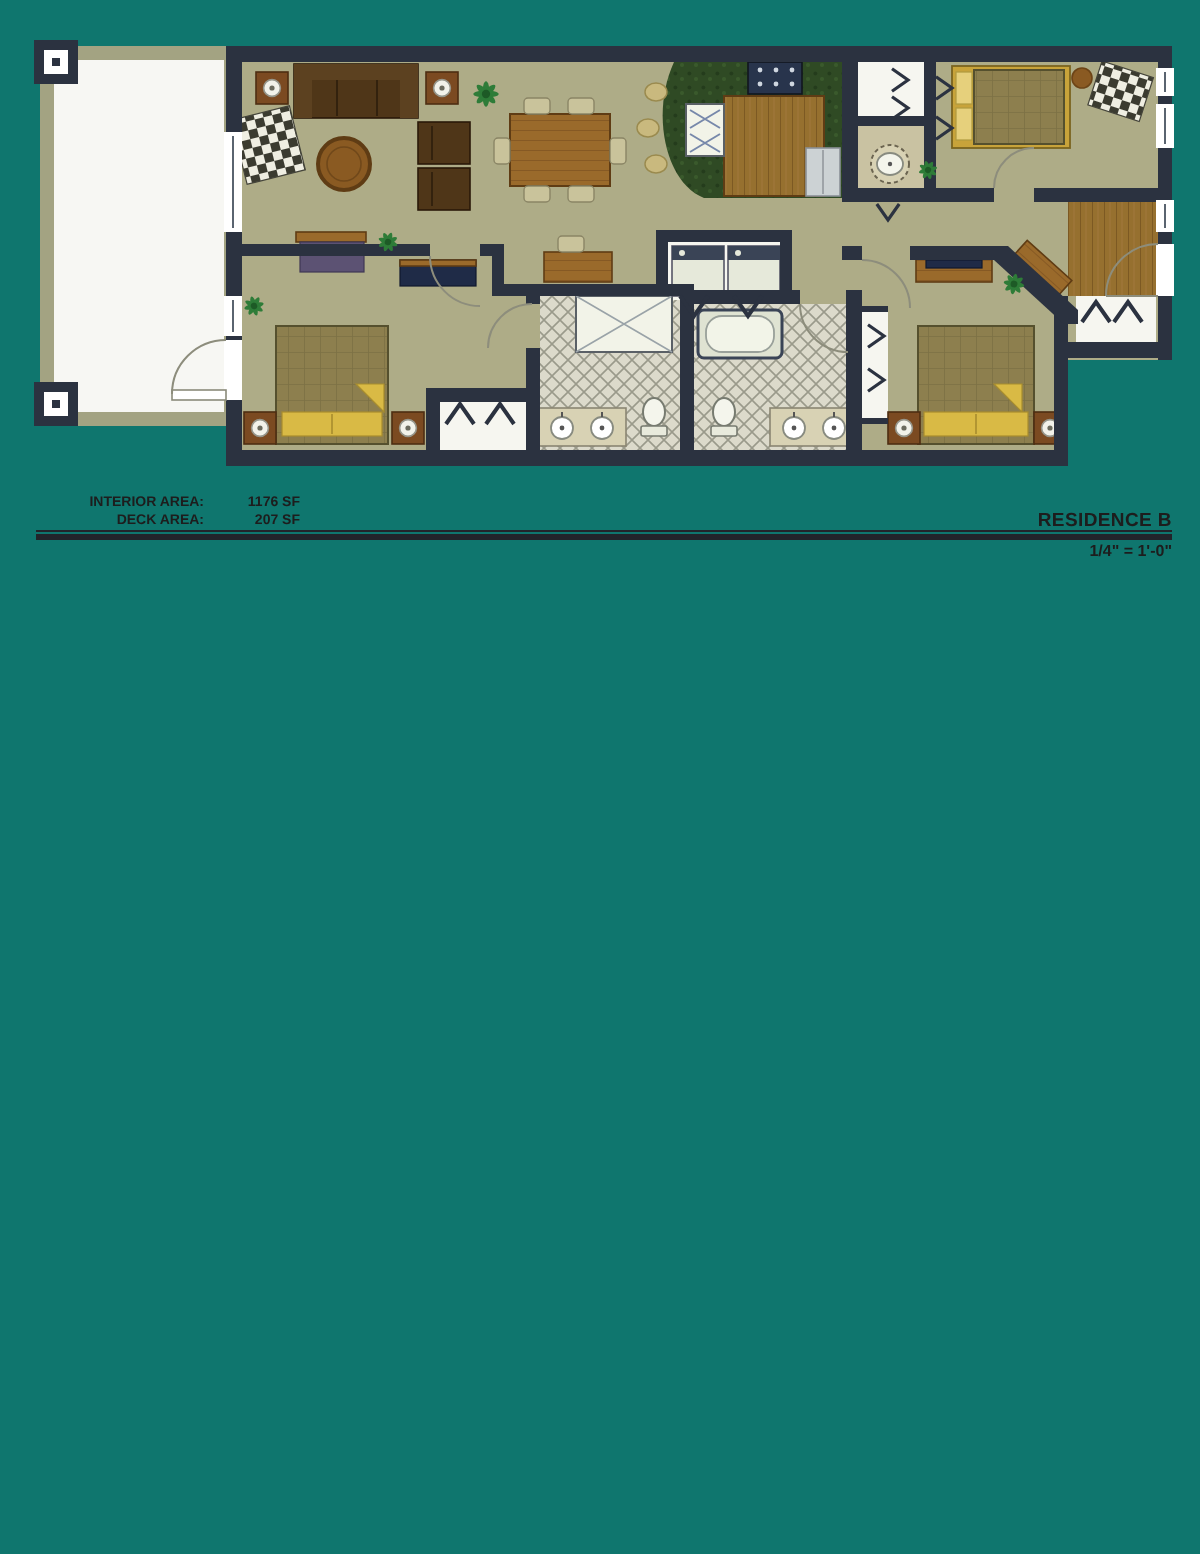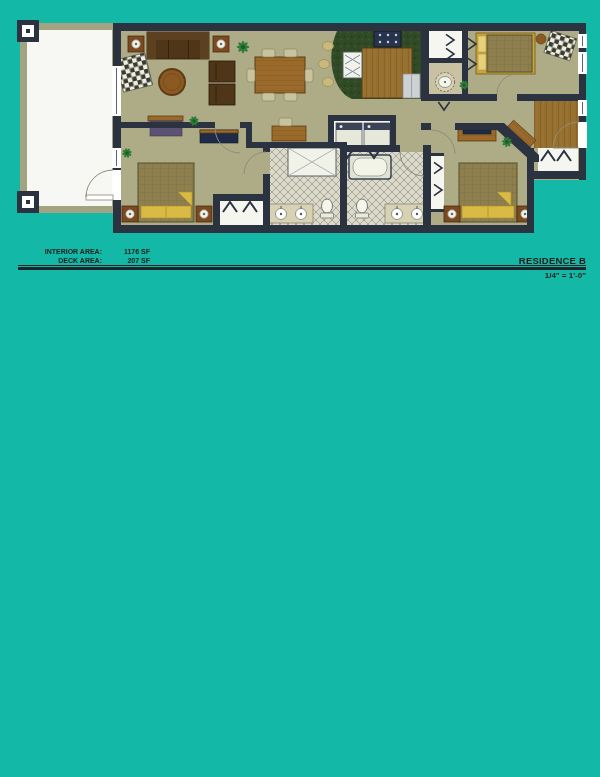--- a/index.html
+++ b/index.html
@@ -1,16 +1,16 @@
 <!DOCTYPE html>
 <html style="--wall: #2b3240; --floor: #aeac87; --deck: #f7f7f3; --deck_frame: #a3a382; --counter: #2f4a24; --wood: #9a6a2b; --sofa: #4f3618; --pillow: #d9ba45; --blanket: #8d7f4e; --tile: #dcdacb; --tile_line: #9a9a8b; --fixture: #f2f3e8; --purple: #5c5273; --navy: #1f2b47; --plant: #2e7c38; --stool: #c9b97e; --chair: #c9c39b; --arc: #8d8d7c;"><head>
 <meta charset="utf-8">
 <style>
   html,body{margin:0;padding:0;background:#ffffff;}
-  .sheet{position:relative;width:600px;height:777px;background:#14b8a6;overflow:hidden;
+  .sheet{position:relative;width:600px;height:777px;background:#0f766e;overflow:hidden;
          font-family:"Liberation Sans", sans-serif;}
   svg{position:absolute;left:0;top:0;}
   
   .wall{fill:var(--wall,#2b3240);}
   .floor{fill:var(--floor,#aeac87);}
   .deckf{fill:var(--deck,#f7f7f3);}
   .frame{fill:var(--deck_frame,#a3a382);}
   .whitef{fill:#f6f6f0;}
   .woodfill{fill:var(--wood,#9a6a2b);stroke:#5f3c14;stroke-width:0.8;}
   .sofa{fill:var(--sofa,#4f3618);stroke:#2a1a09;stroke-width:0.8;}

